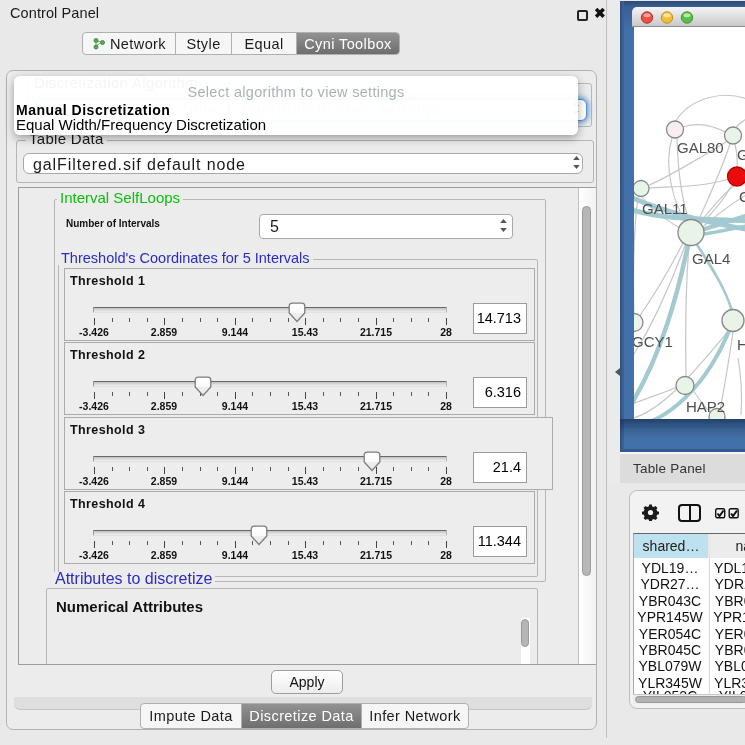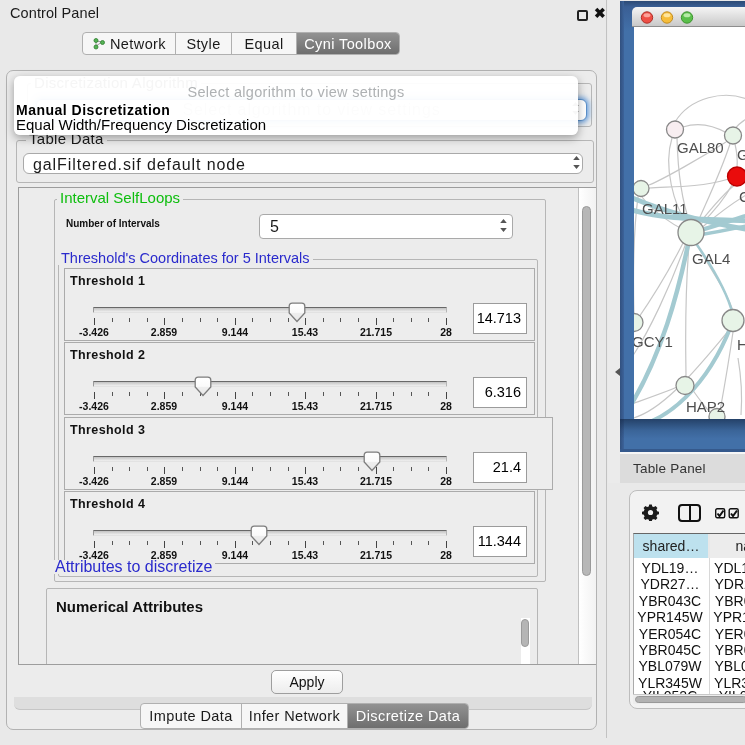--- a/index.html
+++ b/index.html
@@ -186,41 +186,41 @@
               <stop offset="0.55" stop-color="#eeeeee"></stop>
               <stop offset="1" stop-color="#e8e8e8"></stop>
             </linearGradient>
           </defs>
           <path d="M1.2 4.2 Q1.2 1.2 4.2 1.2 L13.8 1.2 Q16.8 1.2 16.8 4.2 L16.8 11 L9 19.5 L1.2 11 Z" fill="url(#tg)" stroke="#7d7d7d" stroke-width="1.3"></path>
         </svg></div>
     <div class="tval">11.344</div>
   </div>
 
   <div class="gb" style="left:27px;top:400px;width:490px;height:120px;border-radius:2px;"></div>
-  <div class="gbt" style="left:33px;top:372px;font-size:16px;color:#2a2acc;">Attributes to discretize</div>
+  <div class="gbt" style="left:33px;top:384px;font-size:16px;color:#2a2acc;">Attributes to discretize</div>
   <div class="abs" style="left:37px;top:410px;font-size:15px;font-weight:bold;color:#111;">Numerical Attributes</div>
   <div class="abs" style="left:502px;top:430px;width:9px;height:47px;background:#fff;"></div>
   <div class="abs" style="left:502px;top:431px;width:8px;height:28px;background:#b5b5b5;border:1px solid #9a9a9a;border-radius:4px;box-sizing:border-box;"></div>
 </div>
 
 <div class="abs" style="left:578px;top:188px;width:17px;height:476px;
   background:linear-gradient(90deg,#ffffff,#f2f2f2);border-left:1px solid #c0c0c0;"></div>
 <div class="abs" style="left:582px;top:206px;width:9px;height:370px;background:#b7b7b7;
   border:1px solid #9a9a9a;border-radius:5px;box-sizing:border-box;"></div>
 
 <div class="abs" style="left:271px;top:670px;width:72px;height:24px;border:1px solid #9e9e9e;
   border-radius:5px;background:linear-gradient(#ffffff,#ededed);box-sizing:border-box;
   text-align:center;font-size:14px;color:#111;line-height:22px;">Apply</div>
 
 <div class="abs" style="left:14px;top:697px;width:578px;height:12px;background:#dedede;border-bottom:1px solid #c6c6c6;border-radius:0 0 6px 6px;"></div>
 
 <div class="tbar" style="left:140px;top:703px;height:26px;">
   <div class="tseg" style="width:101px;">Impute Data</div>
+  <div class="tseg tsel" style="width:120px;">Discretize Data</div>
   <div class="tseg" style="width:106px;">Infer Network</div>
-  <div class="tseg tsel" style="width:120px;">Discretize Data</div>
 </div>
 <div class="abs" style="left:606px;top:0;width:1px;height:738px;background:#c2c2c2;"></div>
 
 <div class="abs" style="left:608px;top:0;width:12px;height:745px;background:#ebebeb;"></div>
 <div class="abs" style="left:615px;top:368px;width:0;height:0;border-top:4px solid transparent;
   border-bottom:4px solid transparent;border-right:5px solid #555;"></div>
 
 <div class="abs" style="left:620px;top:1px;width:125px;height:451px;
   background:linear-gradient(180deg,#2c4a75 0px,#3a5f95 6px,#4270a8 30px,#4270a8 100%);"></div>
 <div class="abs" style="left:620px;top:1px;width:4px;height:451px;background:linear-gradient(90deg,#31507e,#3c639a);"></div>

